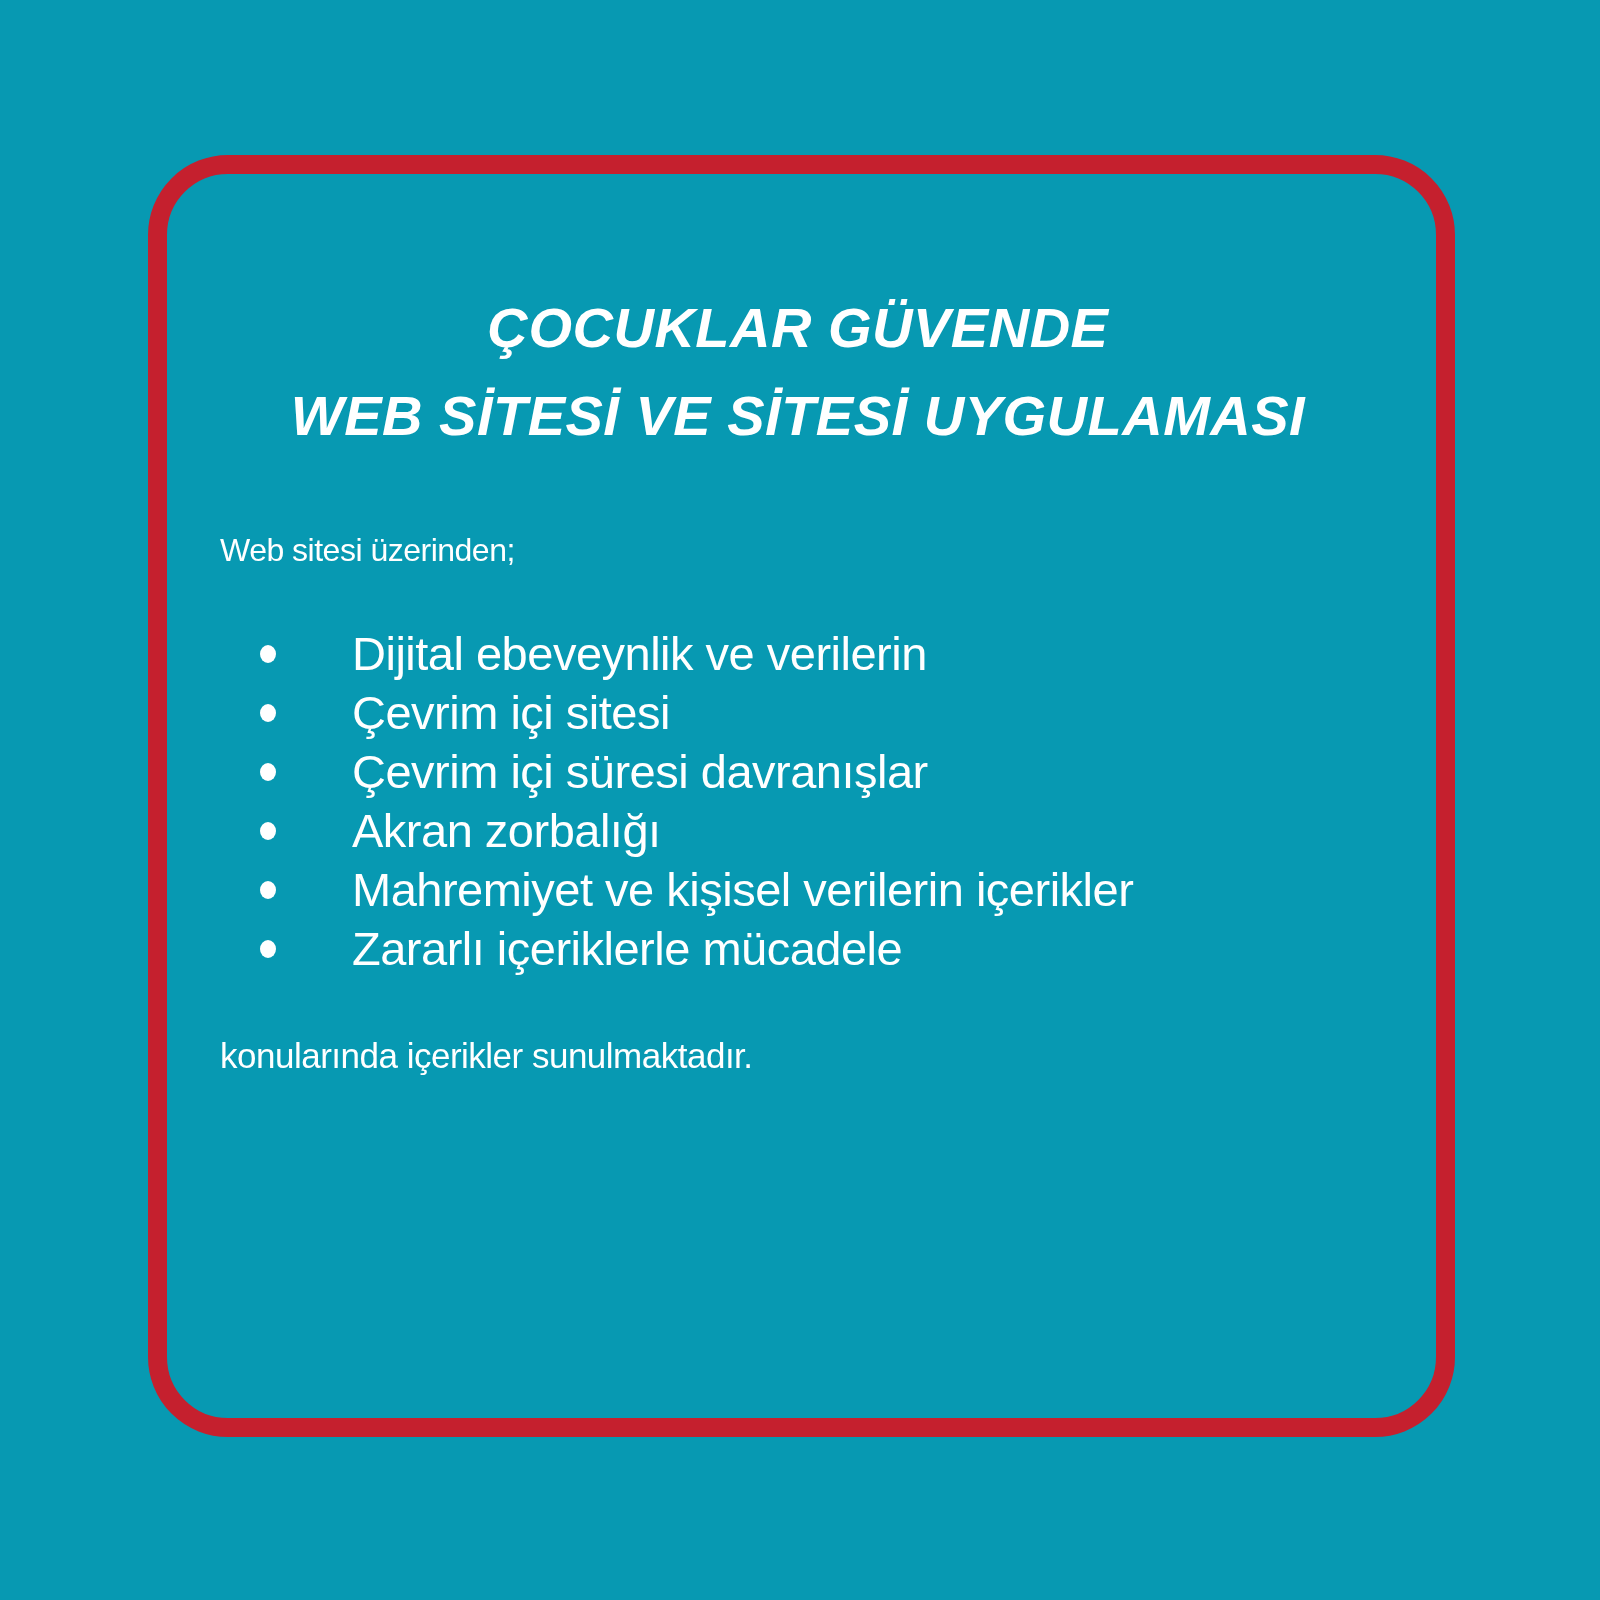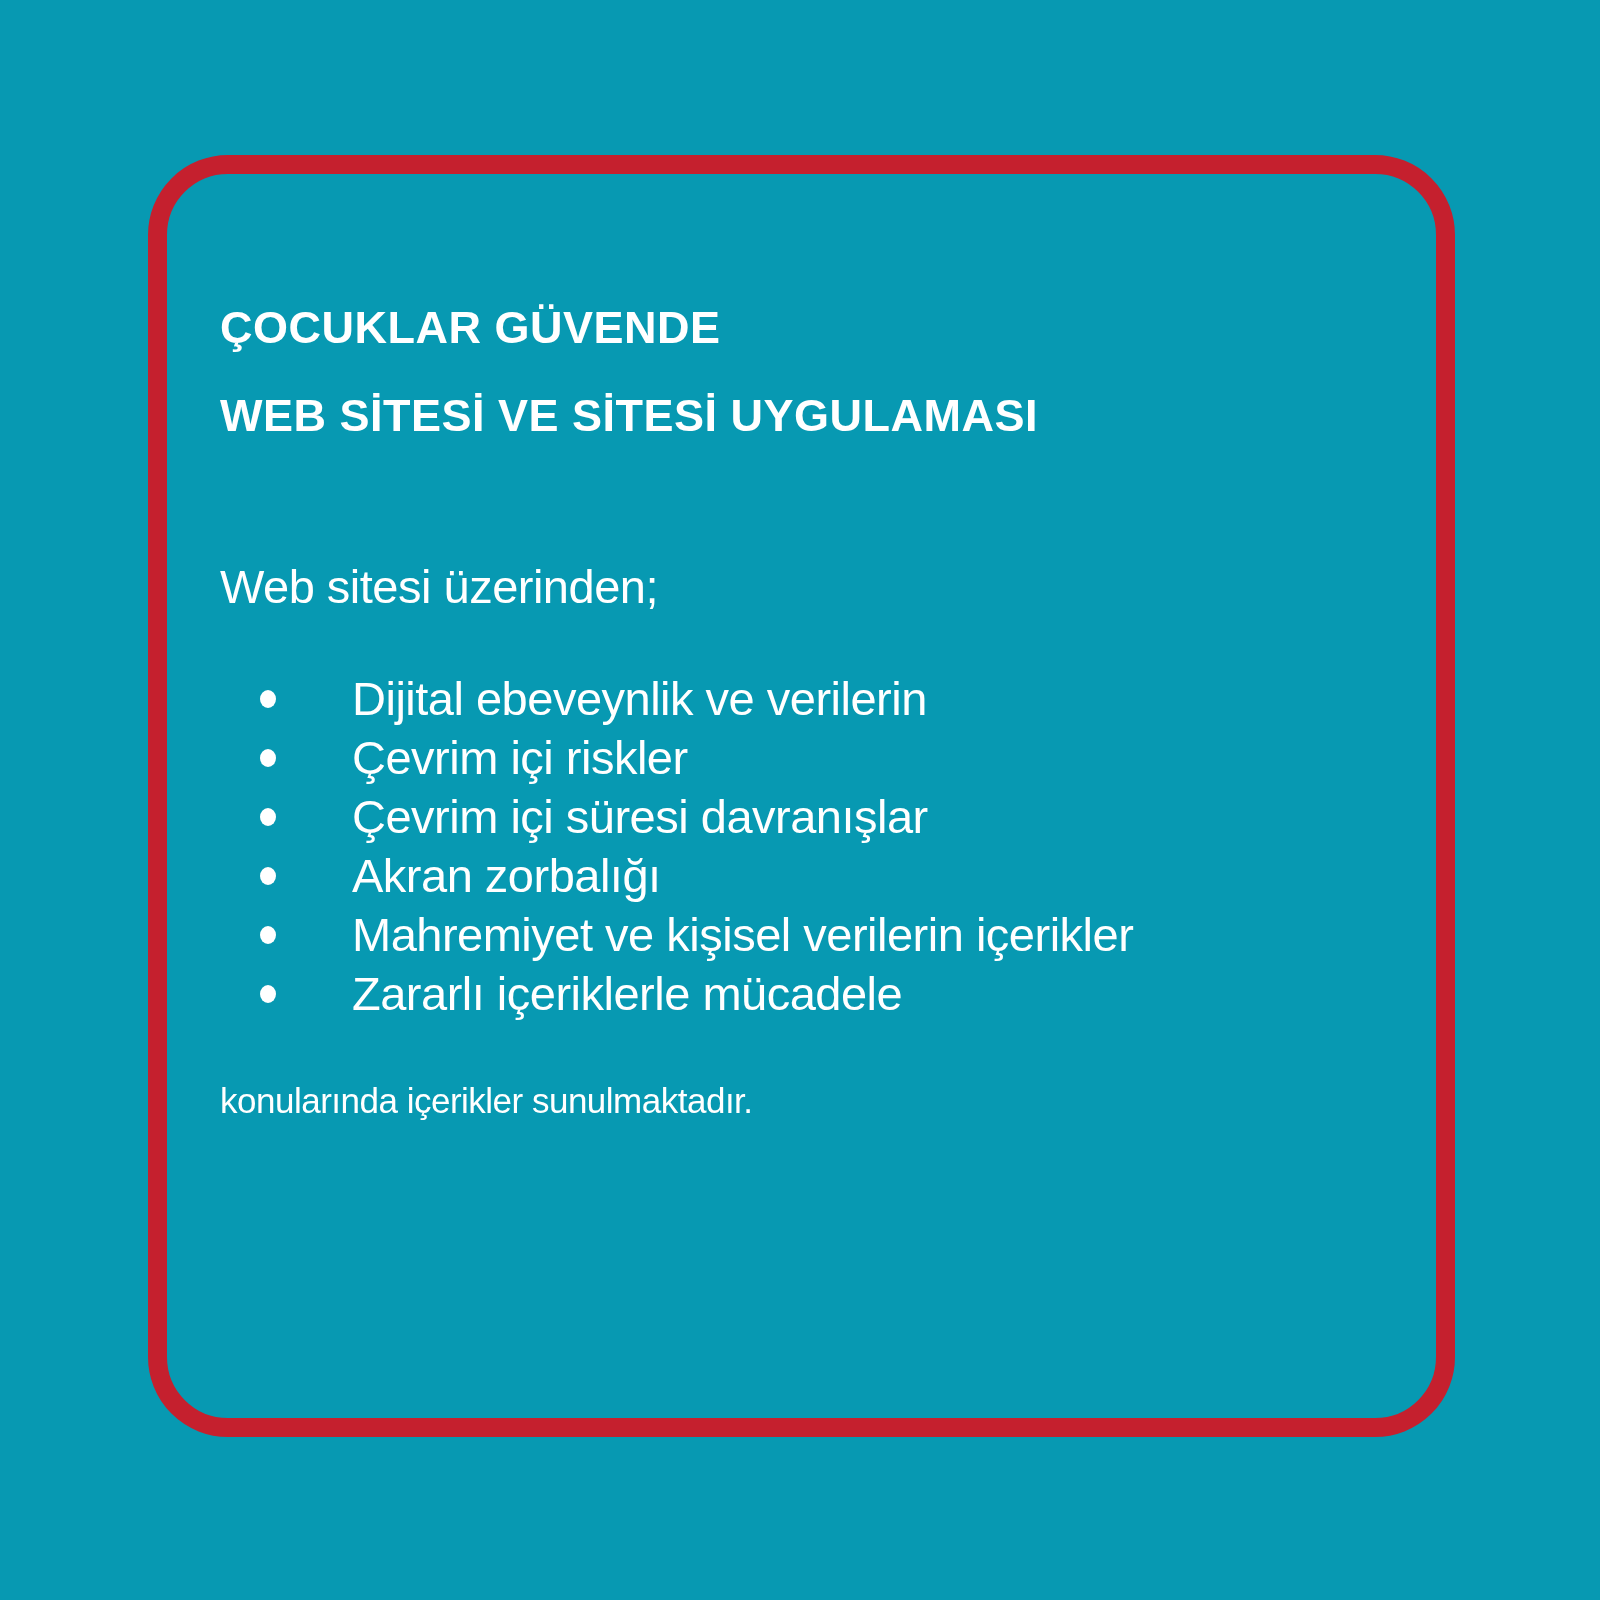--- a/index.html
+++ b/index.html
@@ -20,29 +20,30 @@
     left: 148px;
     top: 155px;
     width: 1307px;
     height: 1282px;
     box-sizing: border-box;
     border: 19px solid #C5202E;
     border-radius: 80px;
     padding: 110px 60px 0 53px;
   }
   .title {
-    text-align: left;
+    text-align: center;
     font-weight: 700;
-    font-size: 45px;
+    font-style: italic;
+    font-size: 56px;
     line-height: 88px;
     letter-spacing: 0.5px;
   }
   .intro {
-    margin-top: 99px;
-    font-size: 47px;
+    margin-top: 72px;
+    font-size: 32px;
     letter-spacing: -0.5px;
   }
   ul.bullets {
     margin: 55px 0 0 0;
     padding: 0 0 0 40px;
     list-style: none;
   }
   ul.bullets li {
     position: relative;
     padding-left: 92px;
@@ -70,20 +71,20 @@
 <body>
 
 <div class="card">
   <div class="title">
     <div>ÇOCUKLAR GÜVENDE</div>
     <div>WEB SİTESİ VE SİTESİ UYGULAMASI</div>
   </div>
   <div class="intro">Web sitesi üzerinden;</div>
   <ul class="bullets">
       <li>Dijital ebeveynlik ve verilerin</li>
-      <li>Çevrim içi riskler</li>
+      <li>Çevrim içi sitesi</li>
       <li>Çevrim içi süresi davranışlar</li>
       <li>Akran zorbalığı</li>
       <li>Mahremiyet ve kişisel verilerin içerikler</li>
       <li>Zararlı içeriklerle mücadele</li>
     </ul>
   <div class="outro">konularında içerikler sunulmaktadır.</div>
 </div>
 
 </body></html>

